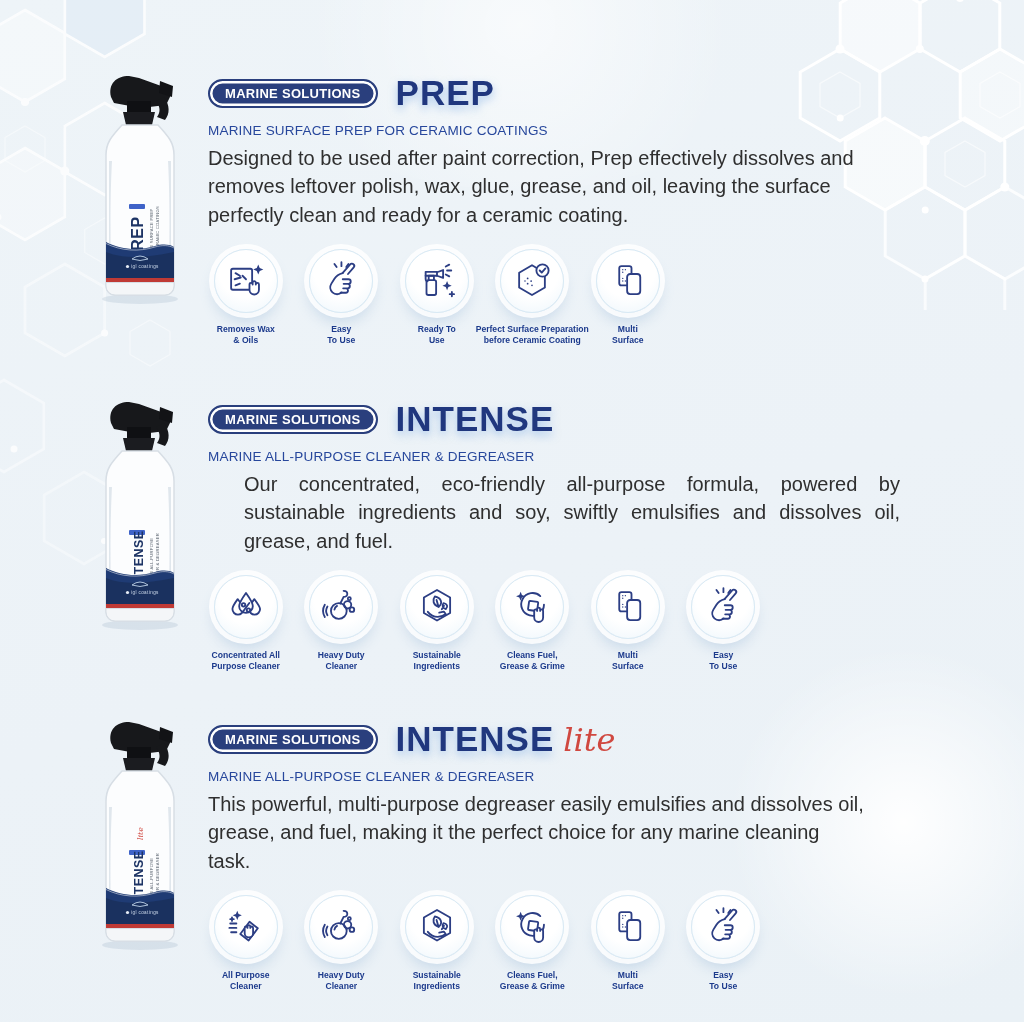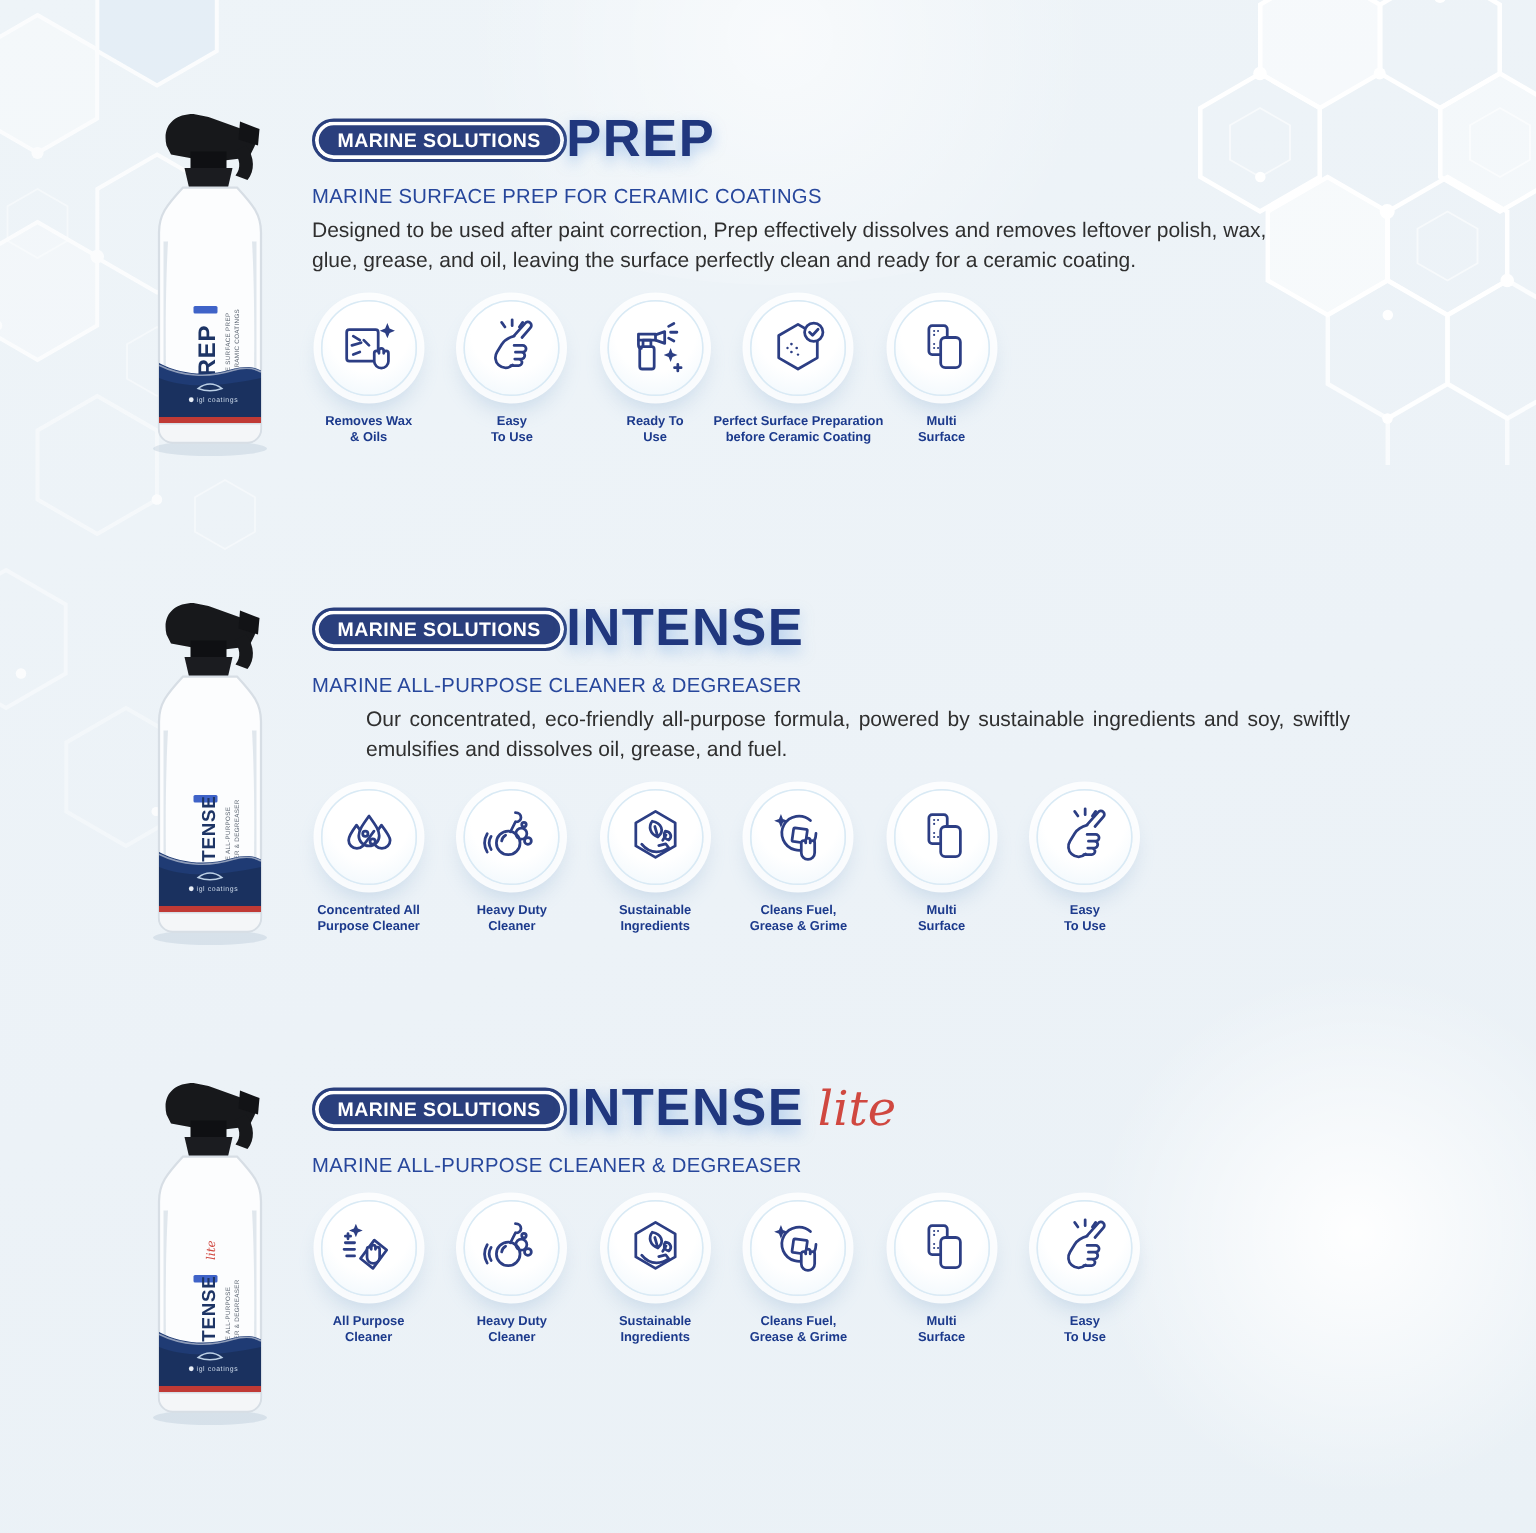--- a/index.html
+++ b/index.html
@@ -21,39 +21,39 @@
   .hex-tl{position:absolute;top:0;left:0;}
   
   .product{position:absolute;left:84px;display:flex;width:870px;}
   .product:nth-child(1){top:66px;}
   .product:nth-child(2){top:392px;}
   .product:nth-child(3){top:712px;}
   .product:nth-child(2) .desc{text-align:justify;margin-left:36px;}
   .bottle{width:112px;flex:none;position:relative;}
   .bottle svg{display:block;}
   .content{margin-left:12px;padding-top:6px;}
-  .header-row{display:flex;align-items:center;height:42px;}
+  .header-row{display:flex;align-items:center;gap:18px;height:42px;}
   .badge{
     background:#2a3f7d;color:#ffffff;font-size:13px;font-weight:bold;
     letter-spacing:.3px;padding:5px 15px;border-radius:999px;
     border:2px solid #2a3f7d;box-shadow:inset 0 0 0 2.5px #ffffff;
     white-space:nowrap;
   }
   .title{
     font-size:35px;font-weight:800;color:#20377e;letter-spacing:1px;
     text-shadow:0 4px 9px rgba(115,165,225,.55);
     display:flex;align-items:baseline;
   }
   .title .suffix{
     font-family:"DejaVu Serif",serif;font-style:italic;font-weight:normal;
     color:#d04840;font-size:32px;letter-spacing:0;margin-left:9px;
     text-shadow:none;
   }
   .subtitle{font-size:13.5px;font-weight:normal;color:#27479c;letter-spacing:.2px;margin-top:9px;}
-  .desc{font-size:14px;color:#2f2f2f;line-height:1.42;margin-top:6px;width:656px;}
+  .desc{font-size:20px;color:#2f2f2f;line-height:1.42;margin-top:6px;width:656px;}
   
   .features{display:flex;margin-top:16px;margin-left:-10px;}
   .fi{width:95.5px;display:flex;flex-direction:column;align-items:center;flex:none;}
   .fi-icon{
     width:62px;height:62px;border-radius:50%;
     background:radial-gradient(circle at 50% 32%,#ffffff 52%,#edf6fc 100%);
     border:1.5px solid #d9eaf5;
     box-shadow:0 0 0 5px rgba(255,255,255,.85),0 9px 14px rgba(125,165,205,.32);
     display:flex;align-items:center;justify-content:center;
   }
@@ -470,20 +470,21 @@
     </div>
     <div class="content">
       <div class="header-row">
         <span class="badge">MARINE SOLUTIONS</span>
         <span class="title">
               <span>INTENSE</span>
               <span class="suffix">lite</span>
             </span>
       </div>
       <div class="subtitle">MARINE ALL-PURPOSE CLEANER &amp; DEGREASER</div>
+      <p class="desc">This powerful, multi-purpose degreaser easily emulsifies and dissolves oil, grease, and fuel, making it the perfect choice for any marine cleaning task.</p>
       <div class="features">
   <div class="fi">
     <div class="fi-icon">
                 <svg viewBox="0 0 48 48">
                   <g class="ist">
                     <path d="M6 20 h7 M5 25 h8 M7 30 h6"></path>
                     <path class="iwh" d="M17.5 32 l10.5 -14 9.5 7.5 -10.5 14z"></path>
                     <path class="iwh" d="M22.5 31 v-6 a1.6 1.6 0 0 1 3.2 0 v-1.6 a1.6 1.6 0 0 1 3.2 0 v1.6 a1.6 1.6 0 0 1 3.2 0 v6 a4.8 4.8 0 0 1 -9.6 0z"></path>
                   </g>
                   <path class="ifl" d="M14 5.5 l1.5 3.7 3.7 1.5 -3.7 1.5 -1.5 3.7 -1.5 -3.7 -3.7 -1.5 3.7 -1.5z"></path>

